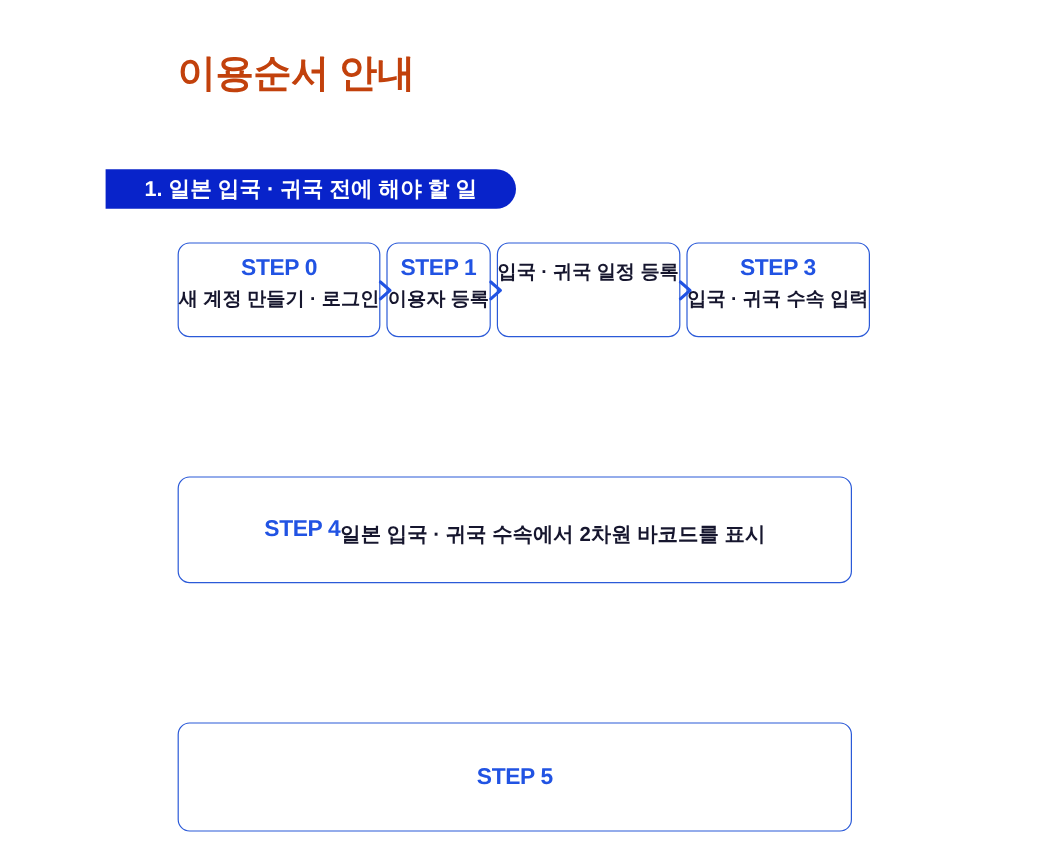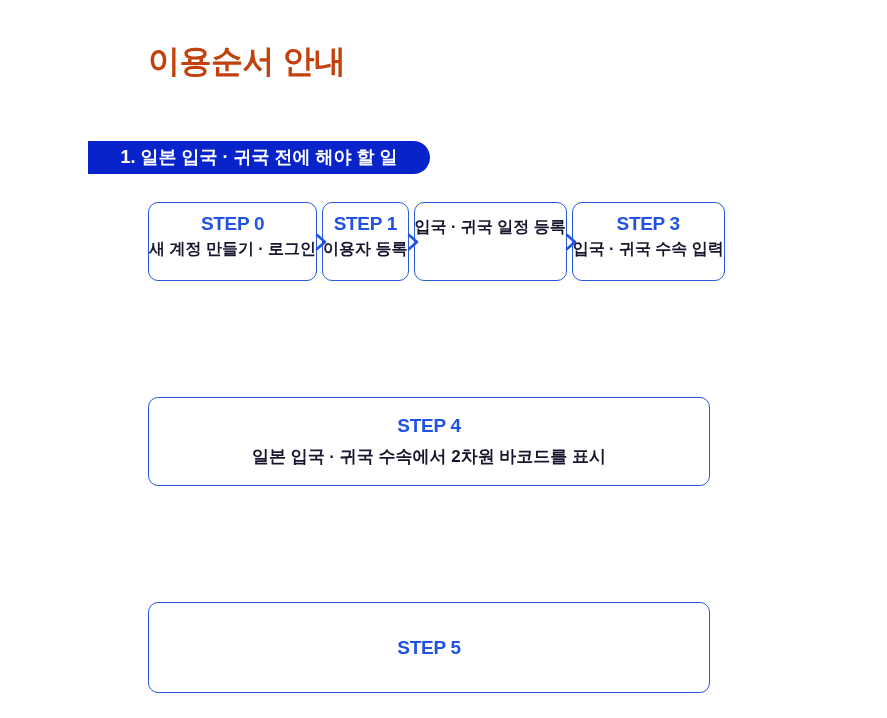--- a/index.html
+++ b/index.html
@@ -87,21 +87,20 @@
   }
   .wide-box {
     position: absolute;
     left: 148px;
     width: 562px;
     background: #ffffff;
     border: 1.5px solid #2b5ad8;
     border-radius: 10px;
     box-sizing: border-box;
     display: flex;
-    flex-direction: column;
     align-items: center;
     justify-content: center;
     text-align: center;
   }
   .wide-box.s4 { top: 397px; height: 89px; }
   .wide-box.s5 { top: 602px; height: 91px; justify-content: center; }
   .wide-desc {
     margin-top: 8px;
     font-size: 17px;
     font-weight: 700;

